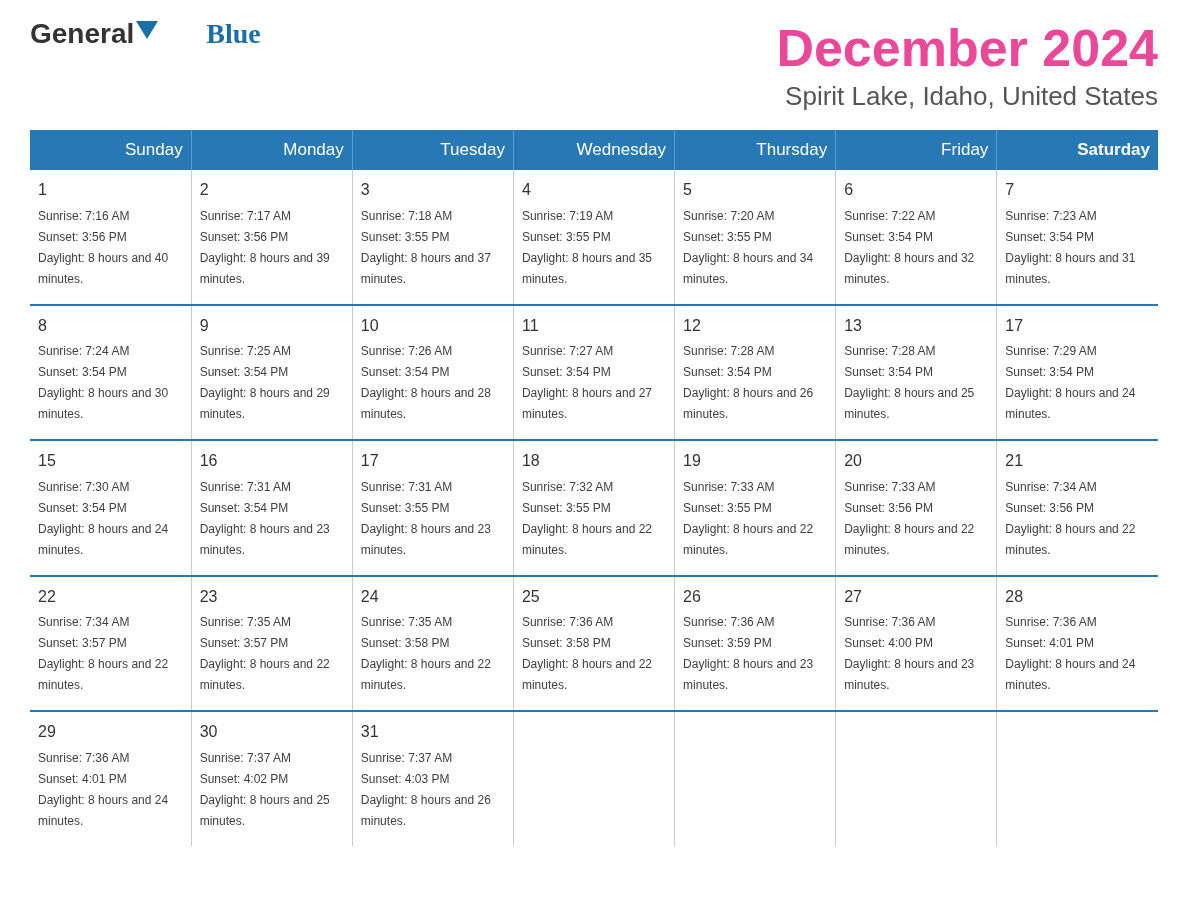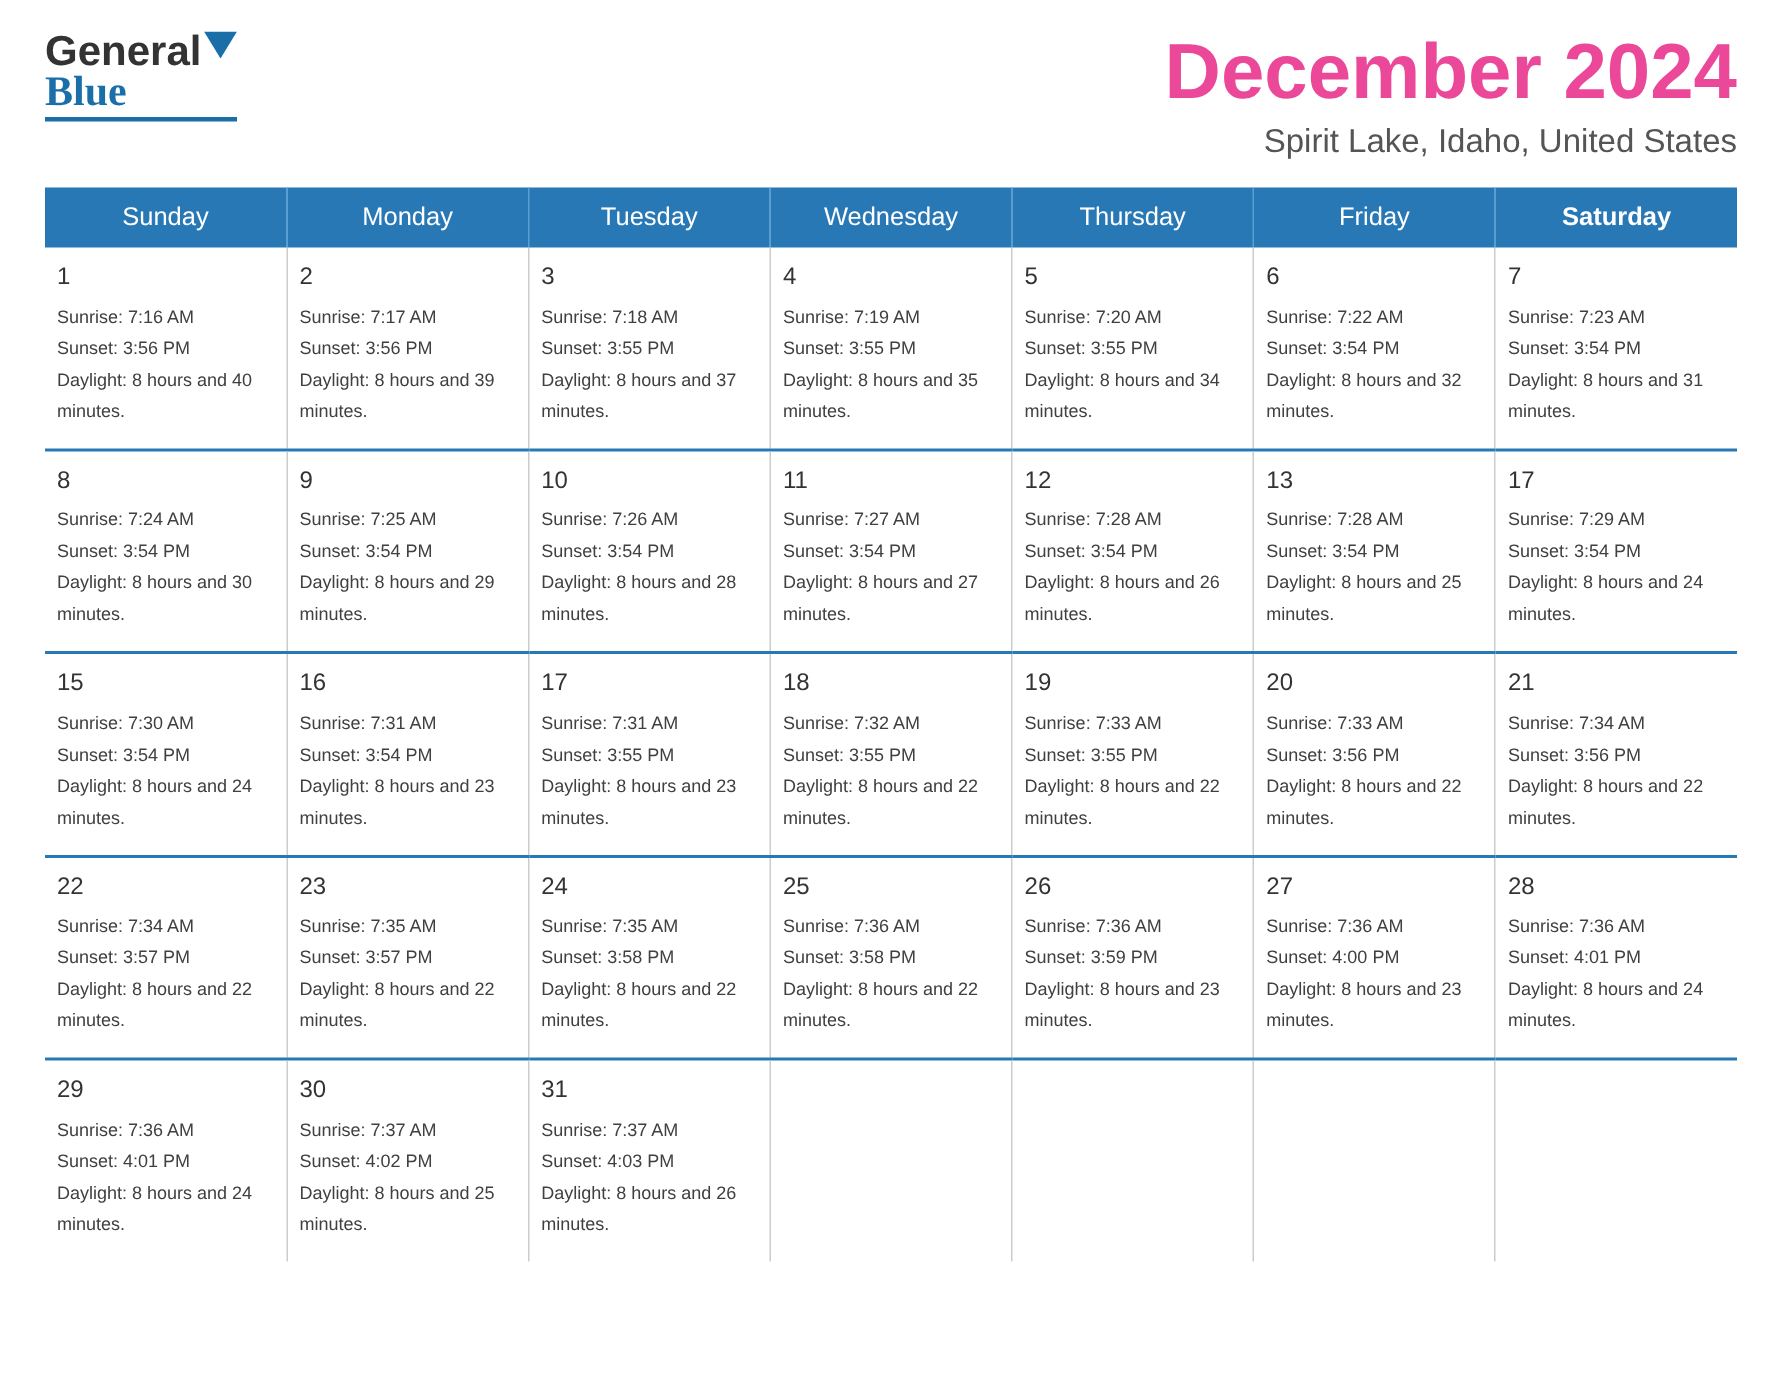--- a/index.html
+++ b/index.html
@@ -12,22 +12,23 @@
       padding: 20px 30px;
     }
     .header {
       display: flex;
       justify-content: space-between;
       align-items: flex-start;
       margin-bottom: 18px;
     }
     .logo {
       display: flex;
-      flex-direction: column;
+      flex-direction: row;
       align-items: flex-start;
+      gap: 48px;
     }
     .logo-general {
       font-size: 28px;
       font-weight: bold;
       color: #333;
       line-height: 1;
     }
     .logo-blue {
       font-size: 28px;
       font-weight: bold;
@@ -44,36 +45,36 @@
     .title-section {
       text-align: right;
     }
     .month-title {
       font-size: 52px;
       font-weight: bold;
       color: #ec4899;
       line-height: 1.1;
     }
     .location-title {
-      font-size: 22px;
+      font-size: 26px;
       color: #555;
       margin-top: 4px;
     }
     table {
       width: 100%;
       border-collapse: collapse;
       table-layout: fixed;
     }
     thead tr th {
       background: #2878b5;
       color: #fff;
       padding: 10px 8px;
       font-size: 17px;
       font-weight: normal;
-      text-align: center;
+      text-align: right;
       border-right: 1px solid #5a9fd4;
     }
     thead tr th:last-child { border-right: none; font-weight: bold; }
     tbody tr td {
       vertical-align: top;
       padding: 8px 8px 14px 8px;
       font-size: 13.5px;
       border-right: 1px solid #ccc;
       border-bottom: 2px solid #2878b5;
       min-height: 100px;

